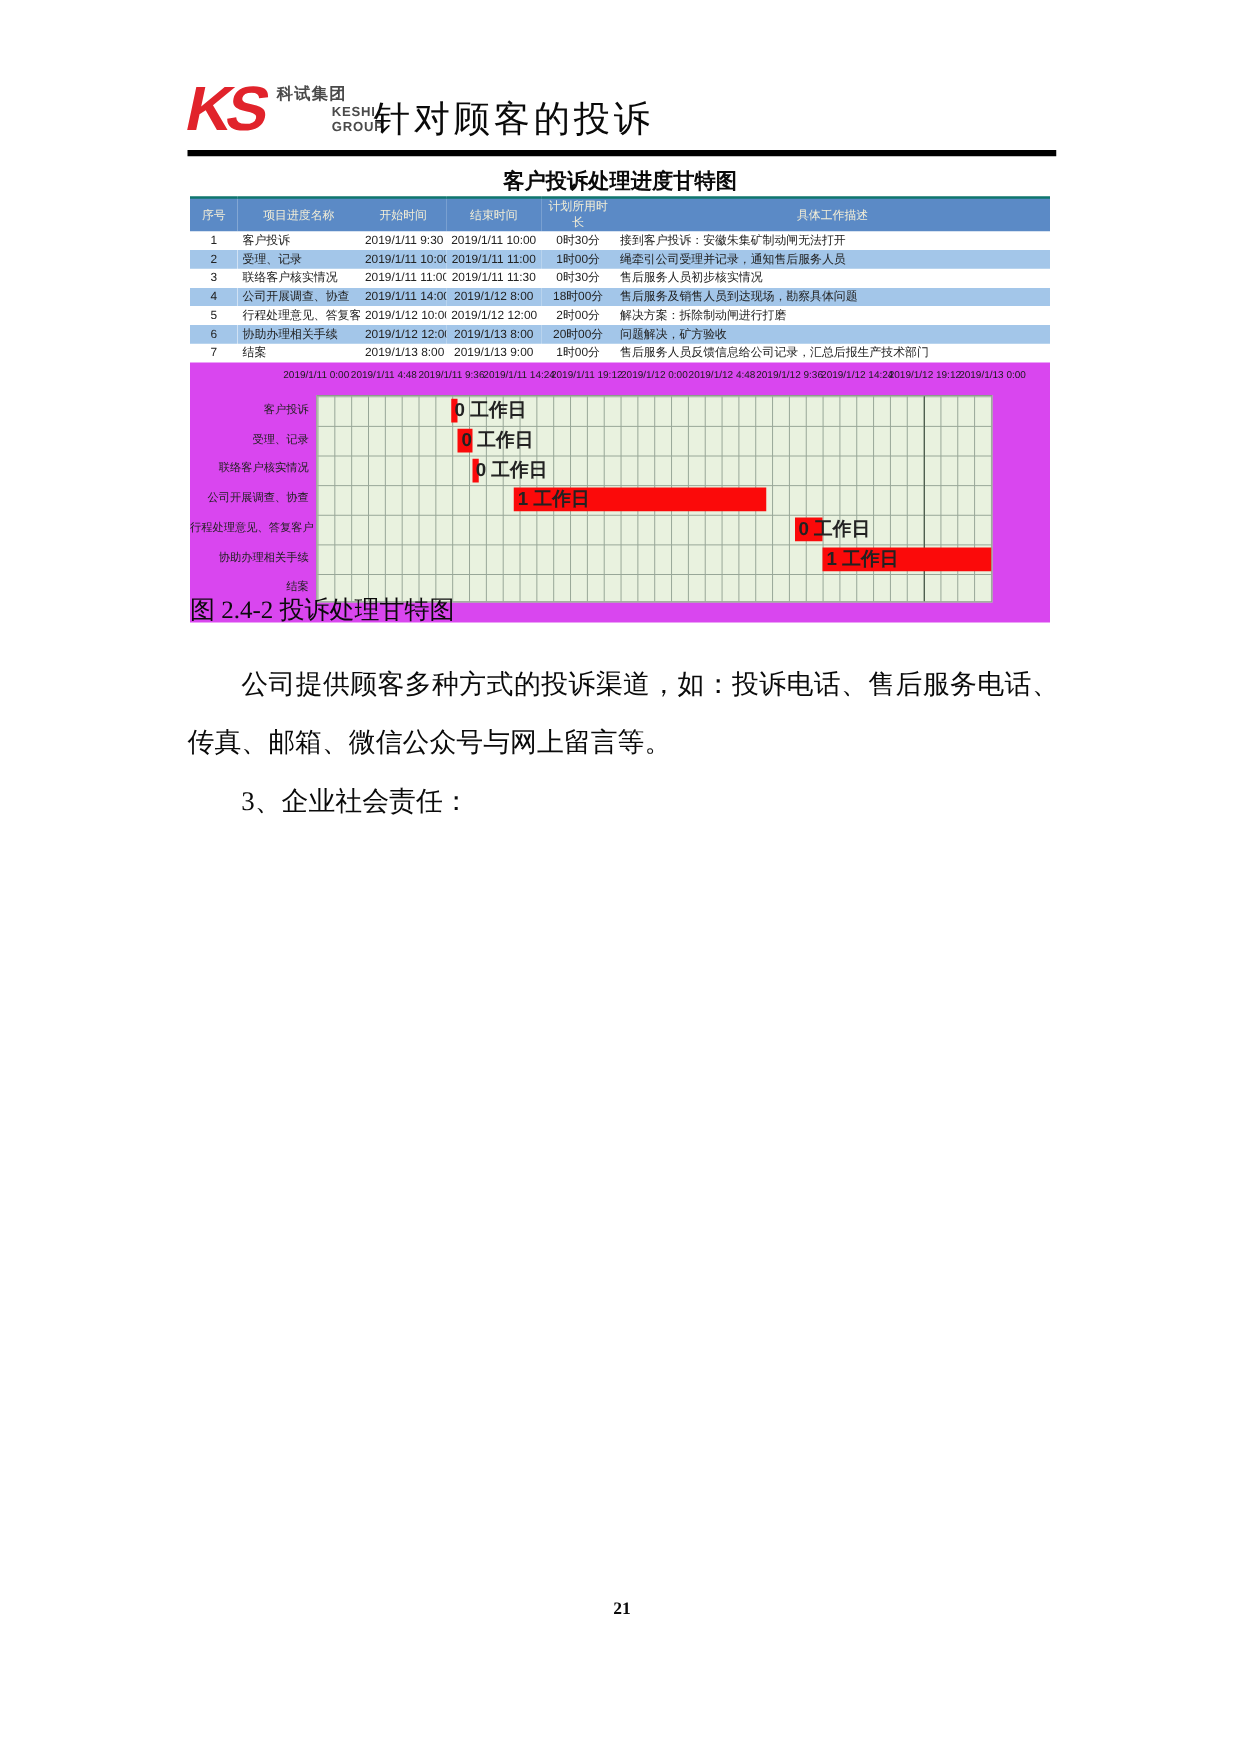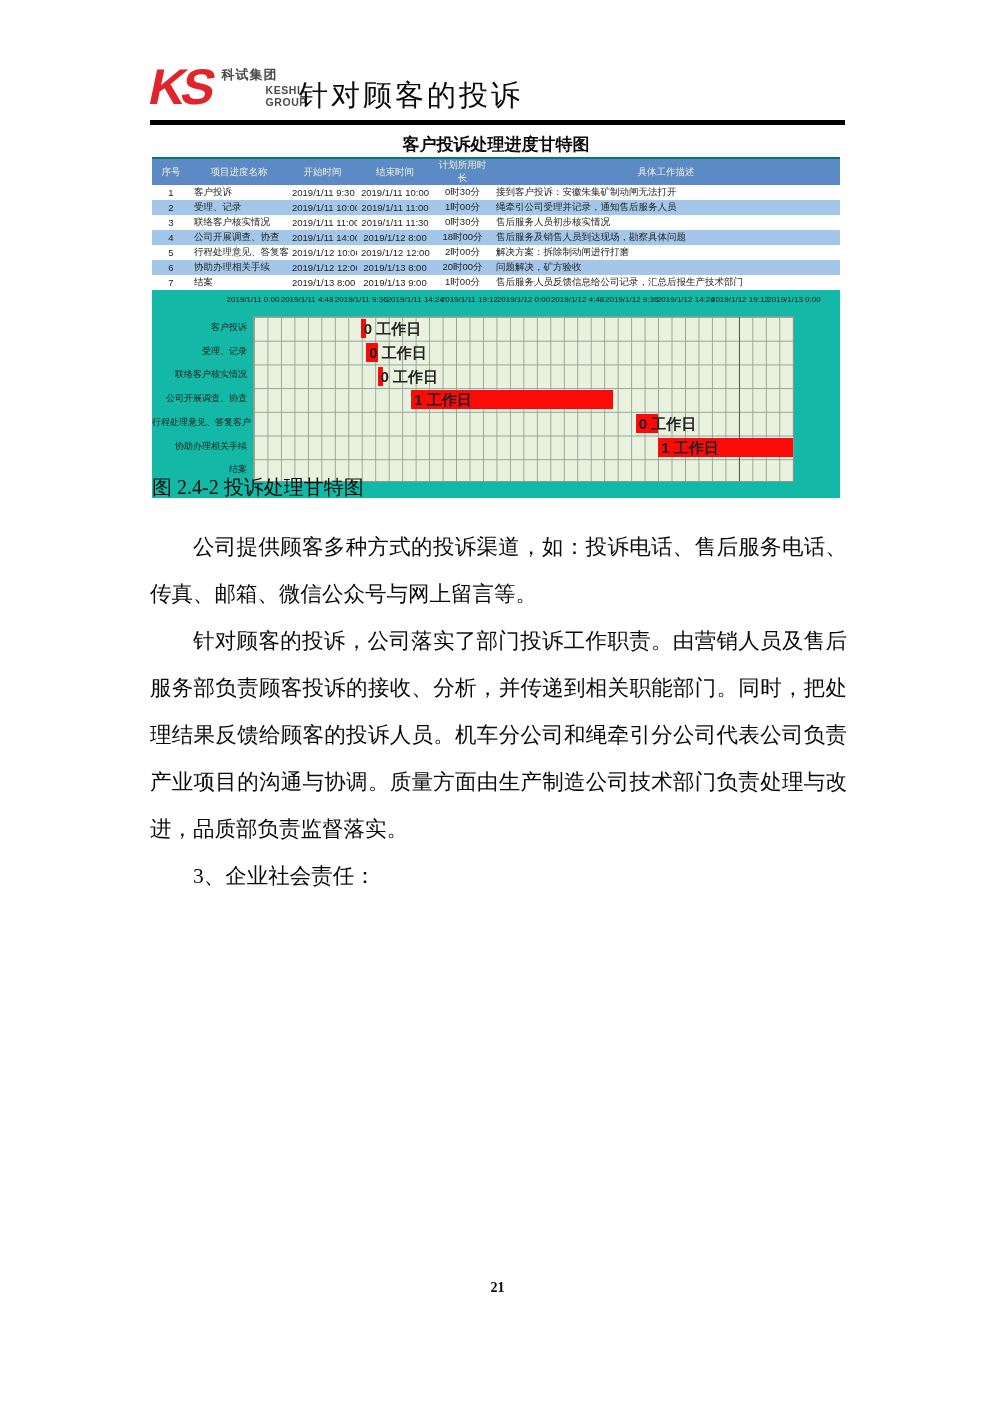--- a/index.html
+++ b/index.html
@@ -19,21 +19,21 @@
   .figure-title { text-align:center; font-size:17px; font-weight:bold; height:23px; line-height:21px; }
 
   table.gtable { border-collapse:collapse; table-layout:fixed; width:688px; font-size:9.5px; border-top:2px solid #0f766e; }
   table.gtable th { background:#5b8ac6; color:#f3eed7; font-weight:normal; height:12px; padding:0 3px; text-align:center; }
   table.gtable td { height:15px; padding:0 4px; color:#222; white-space:nowrap; overflow:hidden; }
   table.gtable tbody tr:nth-child(even) td { background:#a3c6e9; }
   td.c-left, th.c-left { text-align:left; }
   td.c-mid { text-align:center; }
 
   
-  .gantt { position:relative; width:688px; height:208px; background:#14b8a6; overflow:hidden; }
+  .gantt { position:relative; width:688px; height:208px; background:#d946ef; overflow:hidden; }
   .gantt-axis { position:absolute; left:101px; top:5px; width:541px; height:14px; }
   .gantt-axis span { position:absolute; top:0; transform:translateX(-50%); font-size:8px; white-space:nowrap; color:#1a1a1a; }
   .gantt-labels { position:absolute; left:0; top:26px; width:95px; }
   .gantt-labels div { height:23.71px; line-height:23.71px; text-align:right; font-size:9px; color:#222; white-space:nowrap; }
   .gantt-plot { position:absolute; left:101px; top:26px; width:541px; height:166px; box-sizing:border-box;
     background-color:#e9f2df;
     background-image:linear-gradient(90deg,#97a697 1px,transparent 1px),linear-gradient(180deg,#97a697 1px,transparent 1px);
     background-size:2.5% 100%,100% 23.714px;
     border:1px solid #8b9b8b; }
   .gantt-darkline { position:absolute; left:90%; top:0; bottom:0; width:1px; background:#4f5f4f; }
@@ -182,18 +182,17 @@
           <div class="gbar" style="left: 75%; width: 25%; top: 120.871px; background: rgb(251, 10, 10);"></div>
           <div class="gbar-label" style="left: calc(75% + 3px); top: 120.871px;">1 工作日</div>
         </div>
     </div>
   </div>
 
   <div class="caption">图 2.4-2  投诉处理甘特图</div>
 
   <div class="bodytext">
     <p>公司提供顾客多种方式的投诉渠道，如：投诉电话、售后服务电话、传真、邮箱、微信公众号与网上留言等。</p>
-    <p>针对顾客的投诉，公司落实了部门投诉工作职责。由营销人员及售后服务部负责顾客投诉的接收、分析，并传递到相关职能部门。同时，把处理结果反馈给顾客的投诉人员。机车分公司和绳牵引分公司代表公司负责产业项目的沟通与协调。质量方面由生产制造公司技术部门负责处理与改进，品质部负责监督落实。</p>
     <p>3、企业社会责任：</p>
   </div>
 
   <div class="pagenum">21</div>
 </div>
 
 </body></html>

